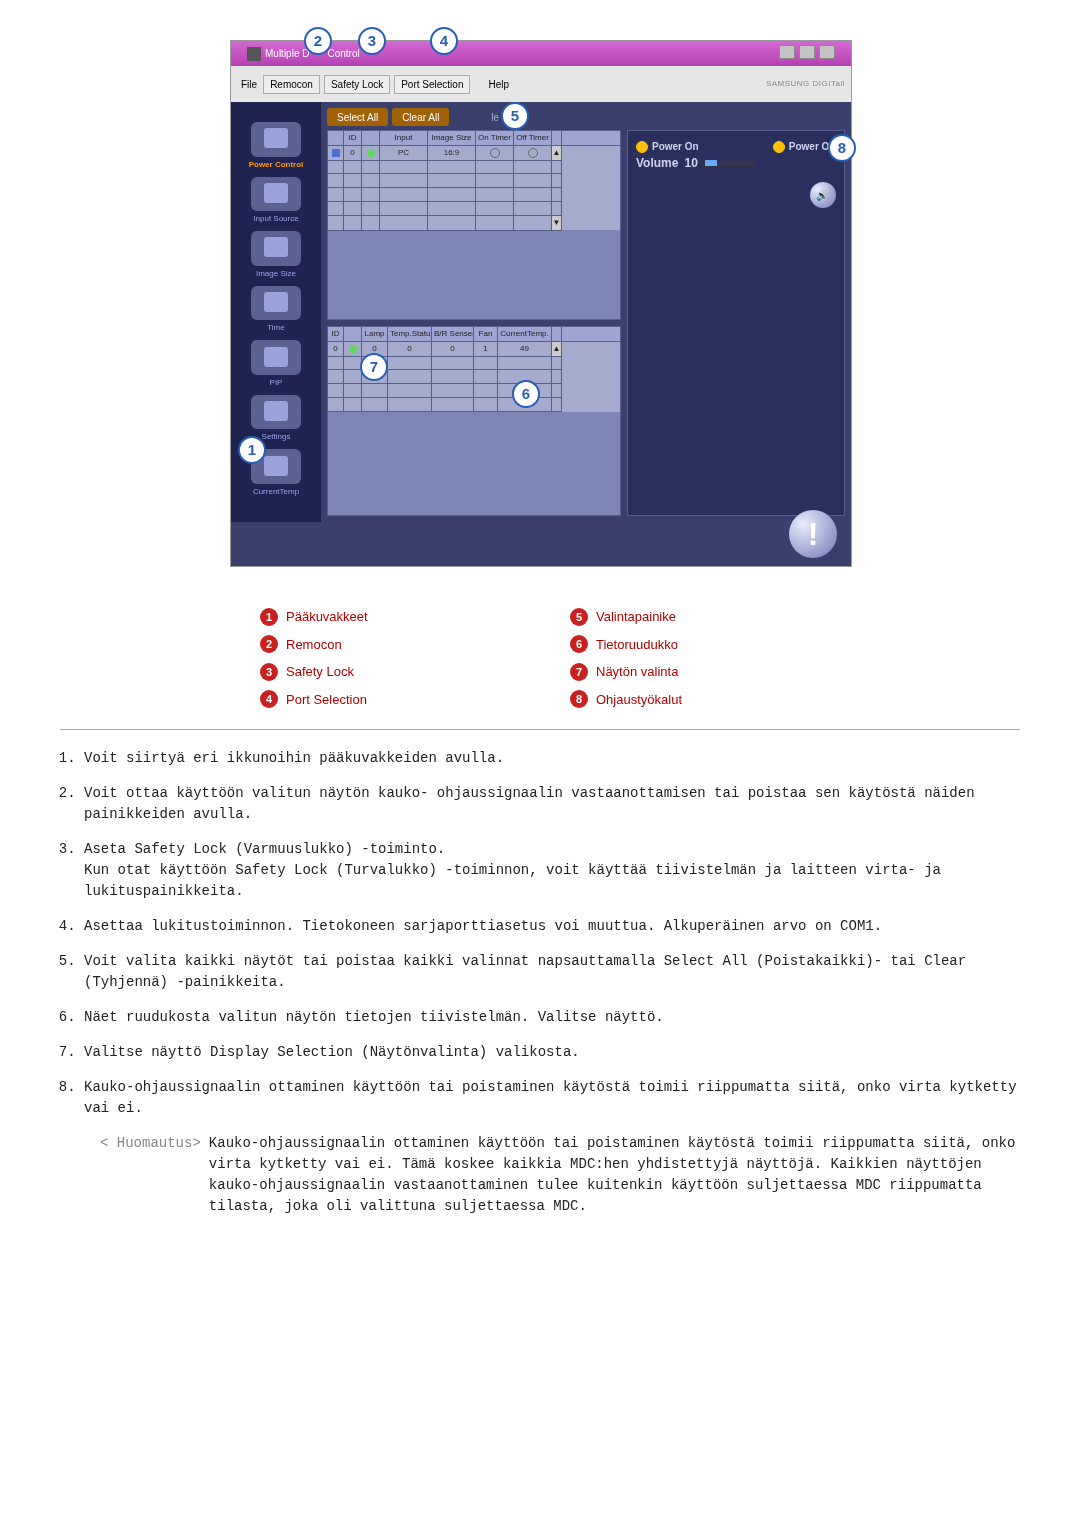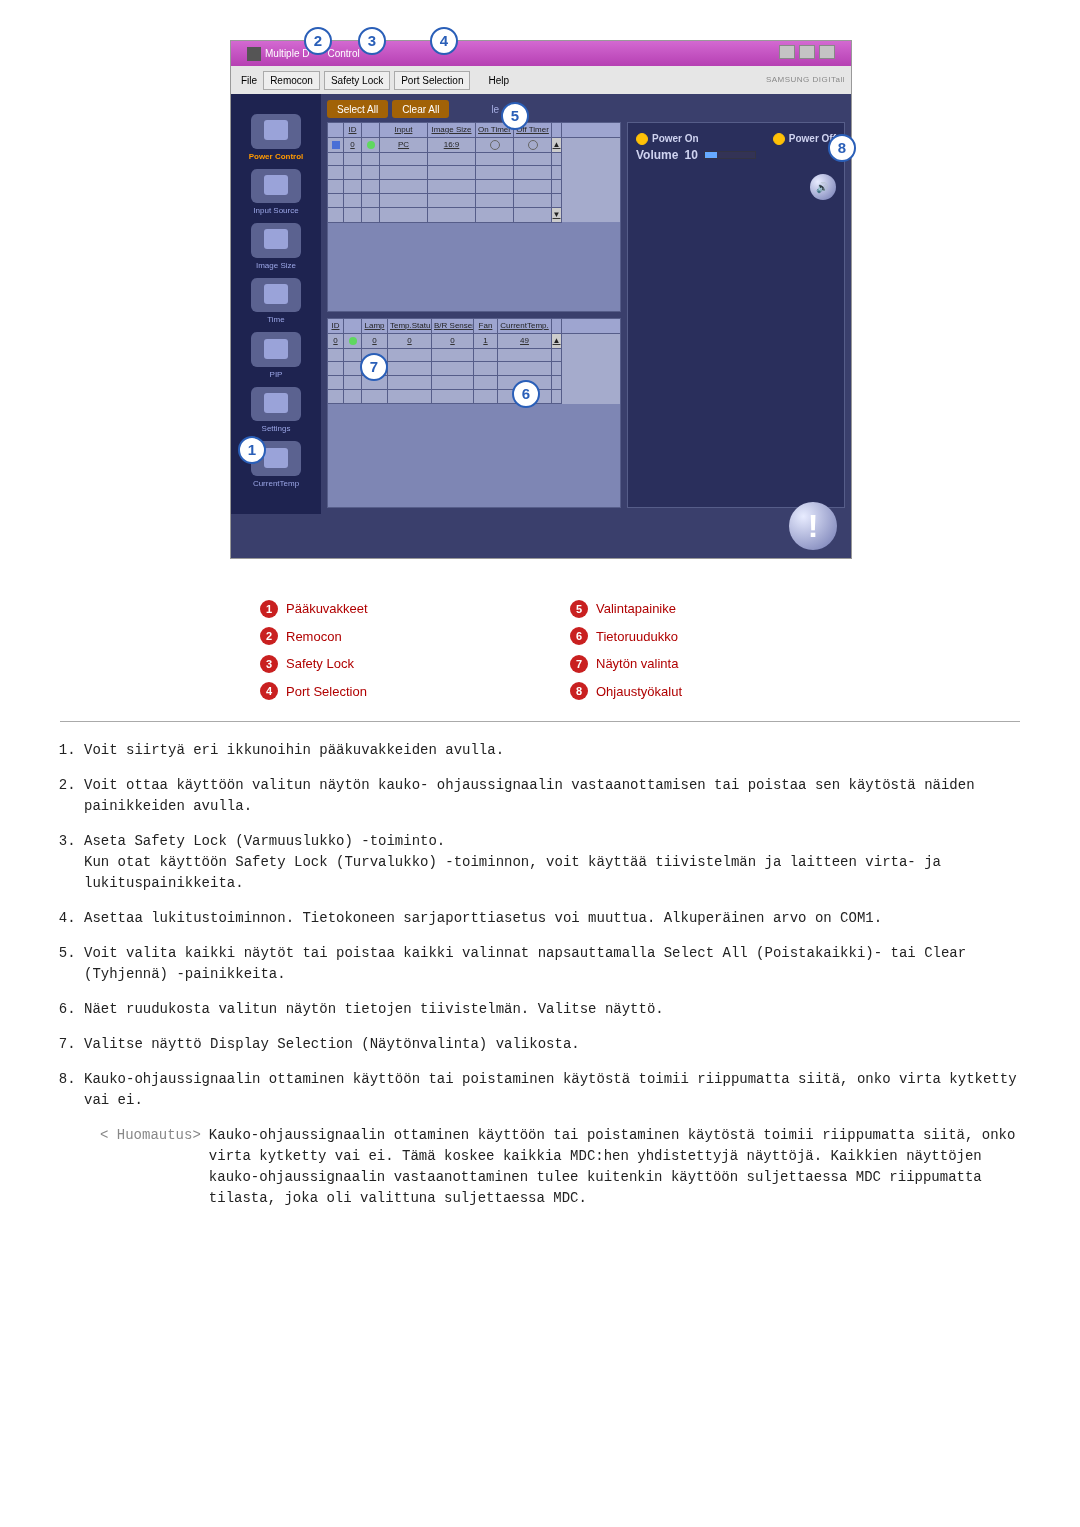--- a/index.html
+++ b/index.html
@@ -36,21 +36,21 @@
   }
   .titlebar .win-controls span {
     display: inline-block;
     width: 14px;
     height: 12px;
     background: #c4c4c4;
     border: 1px solid #888;
     margin-left: 1px;
   }
   .menubar {
-    height: 28px;
+    height: 36px;
     background: #e6e6e6;
     display: flex;
     align-items: center;
     font-size: 10px;
     color: #000;
     padding: 0 4px;
     position: relative;
   }
   .menubar .menu-item {
     padding: 2px 6px;
@@ -142,21 +142,20 @@
   .grids {
     display: flex;
     gap: 6px;
     flex: 1;
   }
   .grid-left {
     flex: 1;
     display: flex;
     flex-direction: column;
     gap: 6px;
-    text-decoration: underline;
   }
   .grid-table {
     background: #7e86b4;
     border: 1px solid #565d89;
     flex: 1;
   }
   .grid-header {
     display: grid;
     font-size: 8px;
     color: #222;

